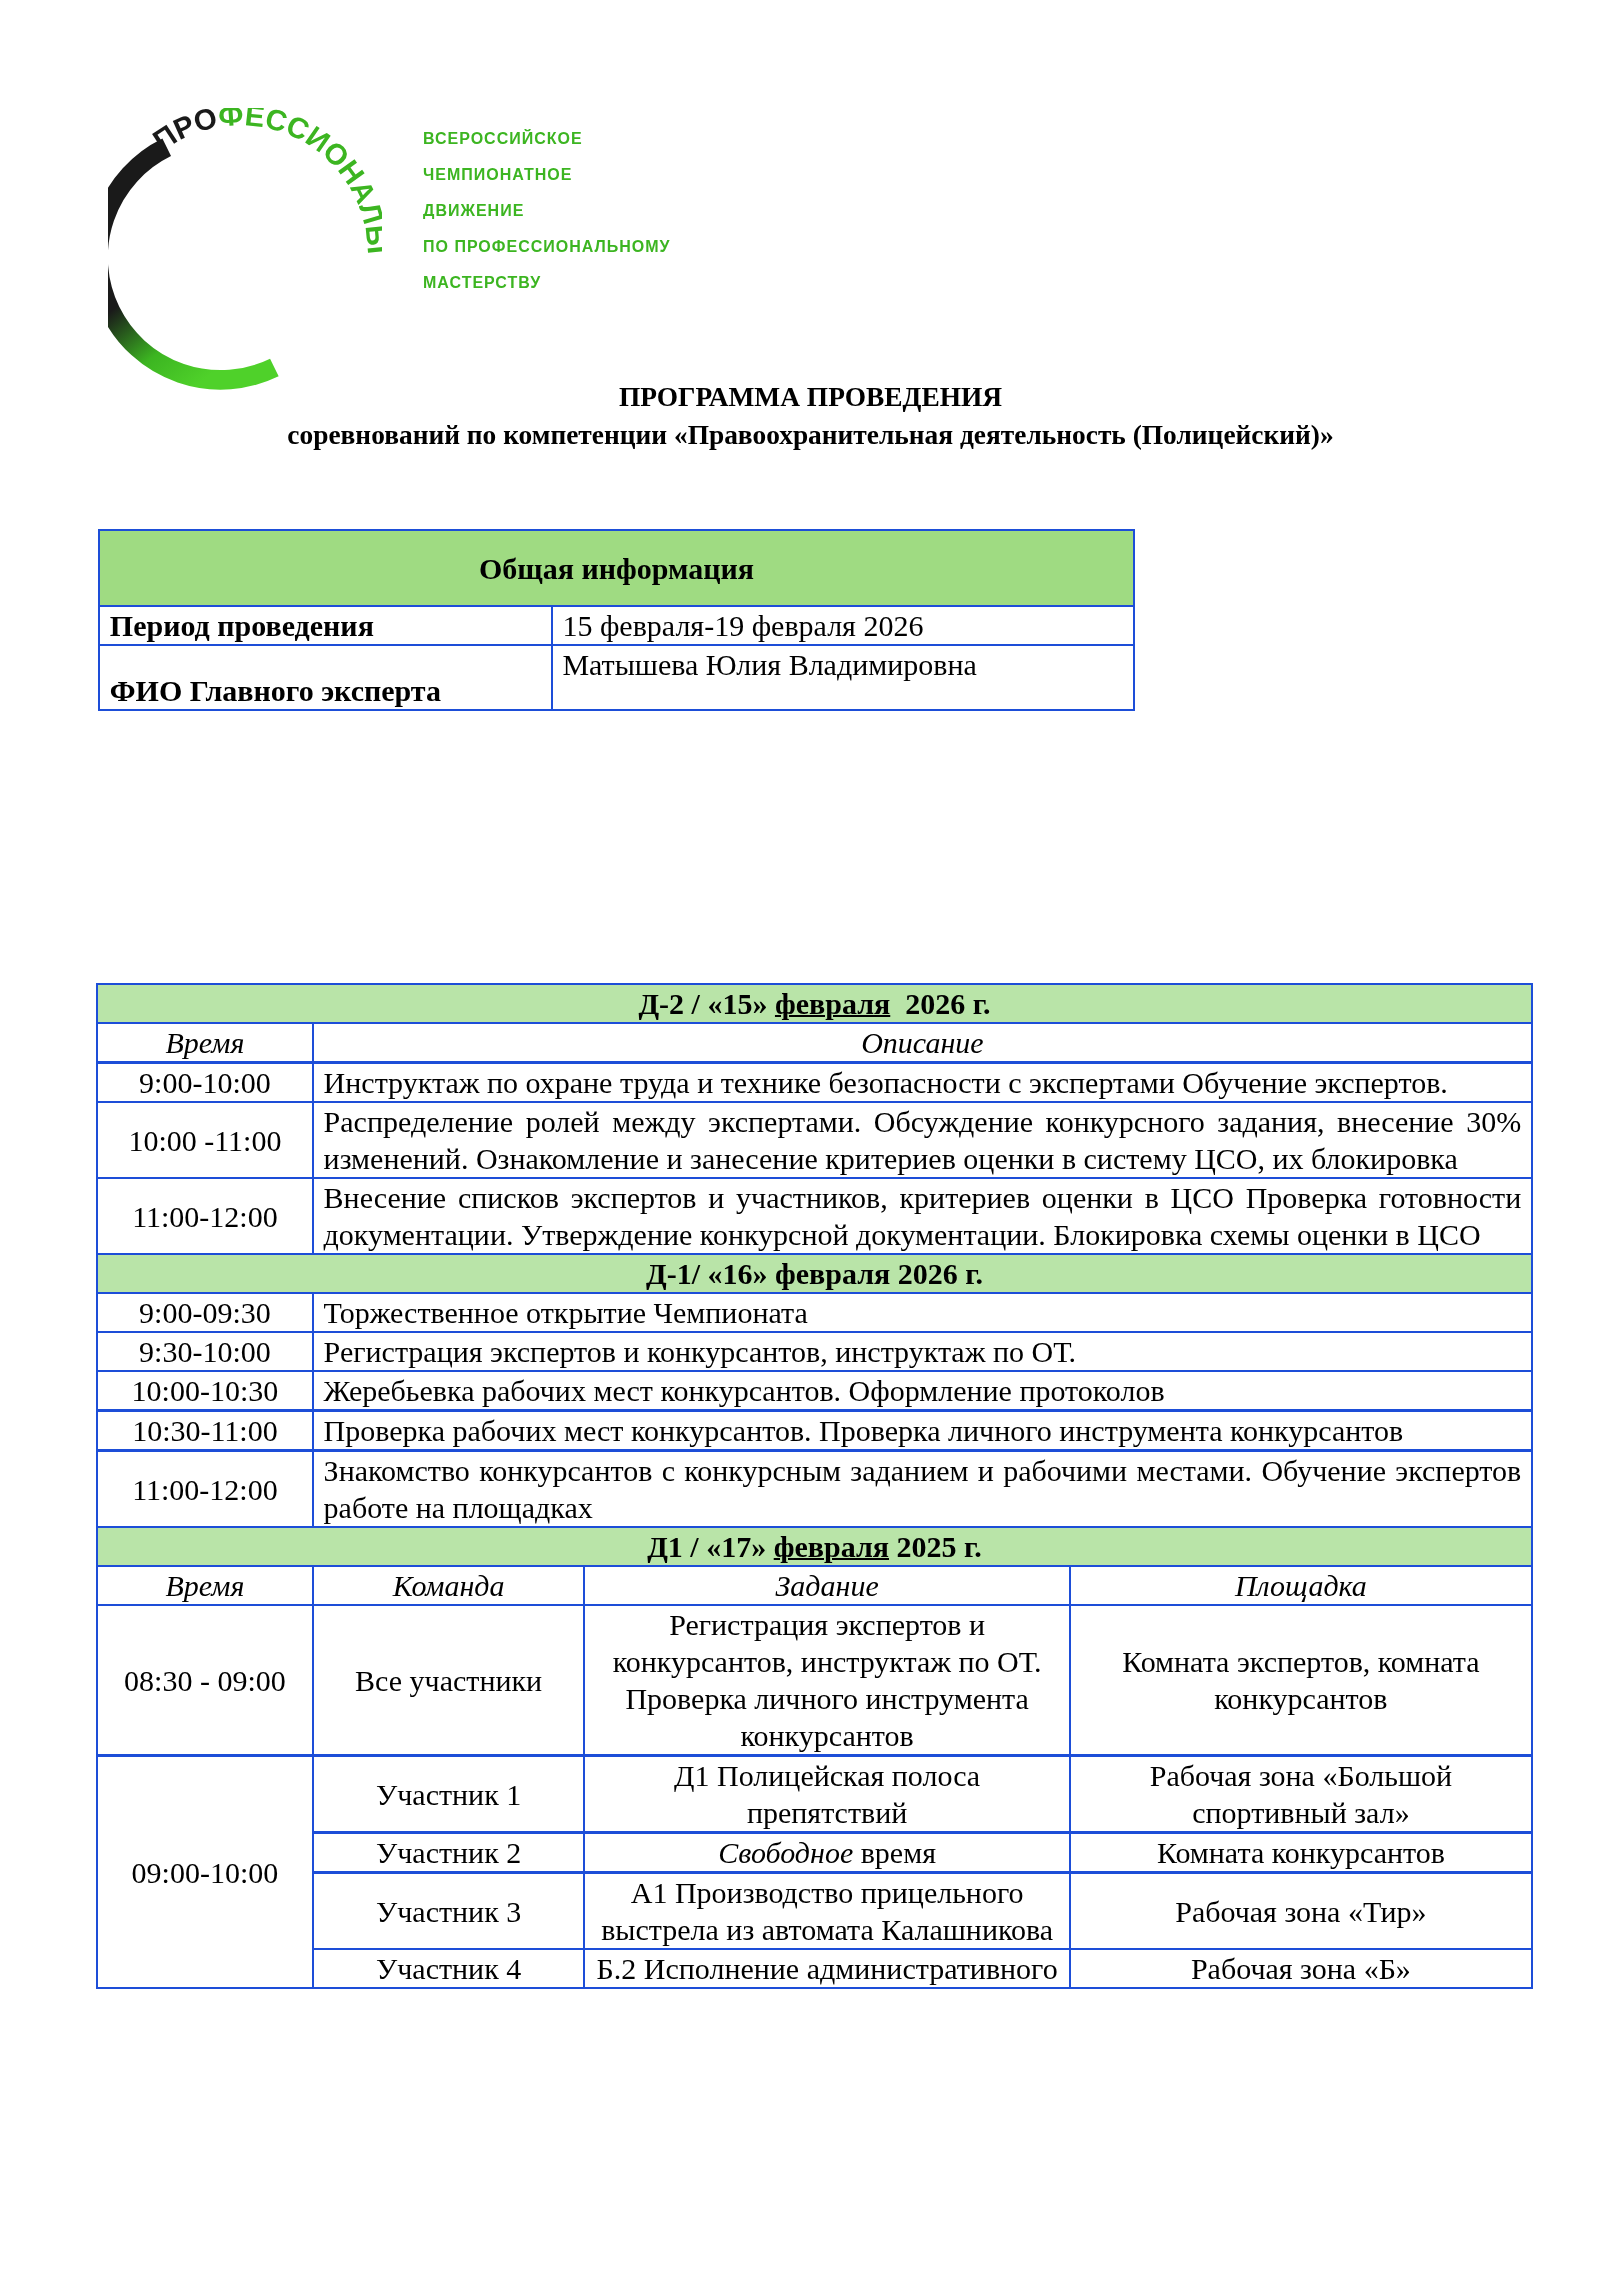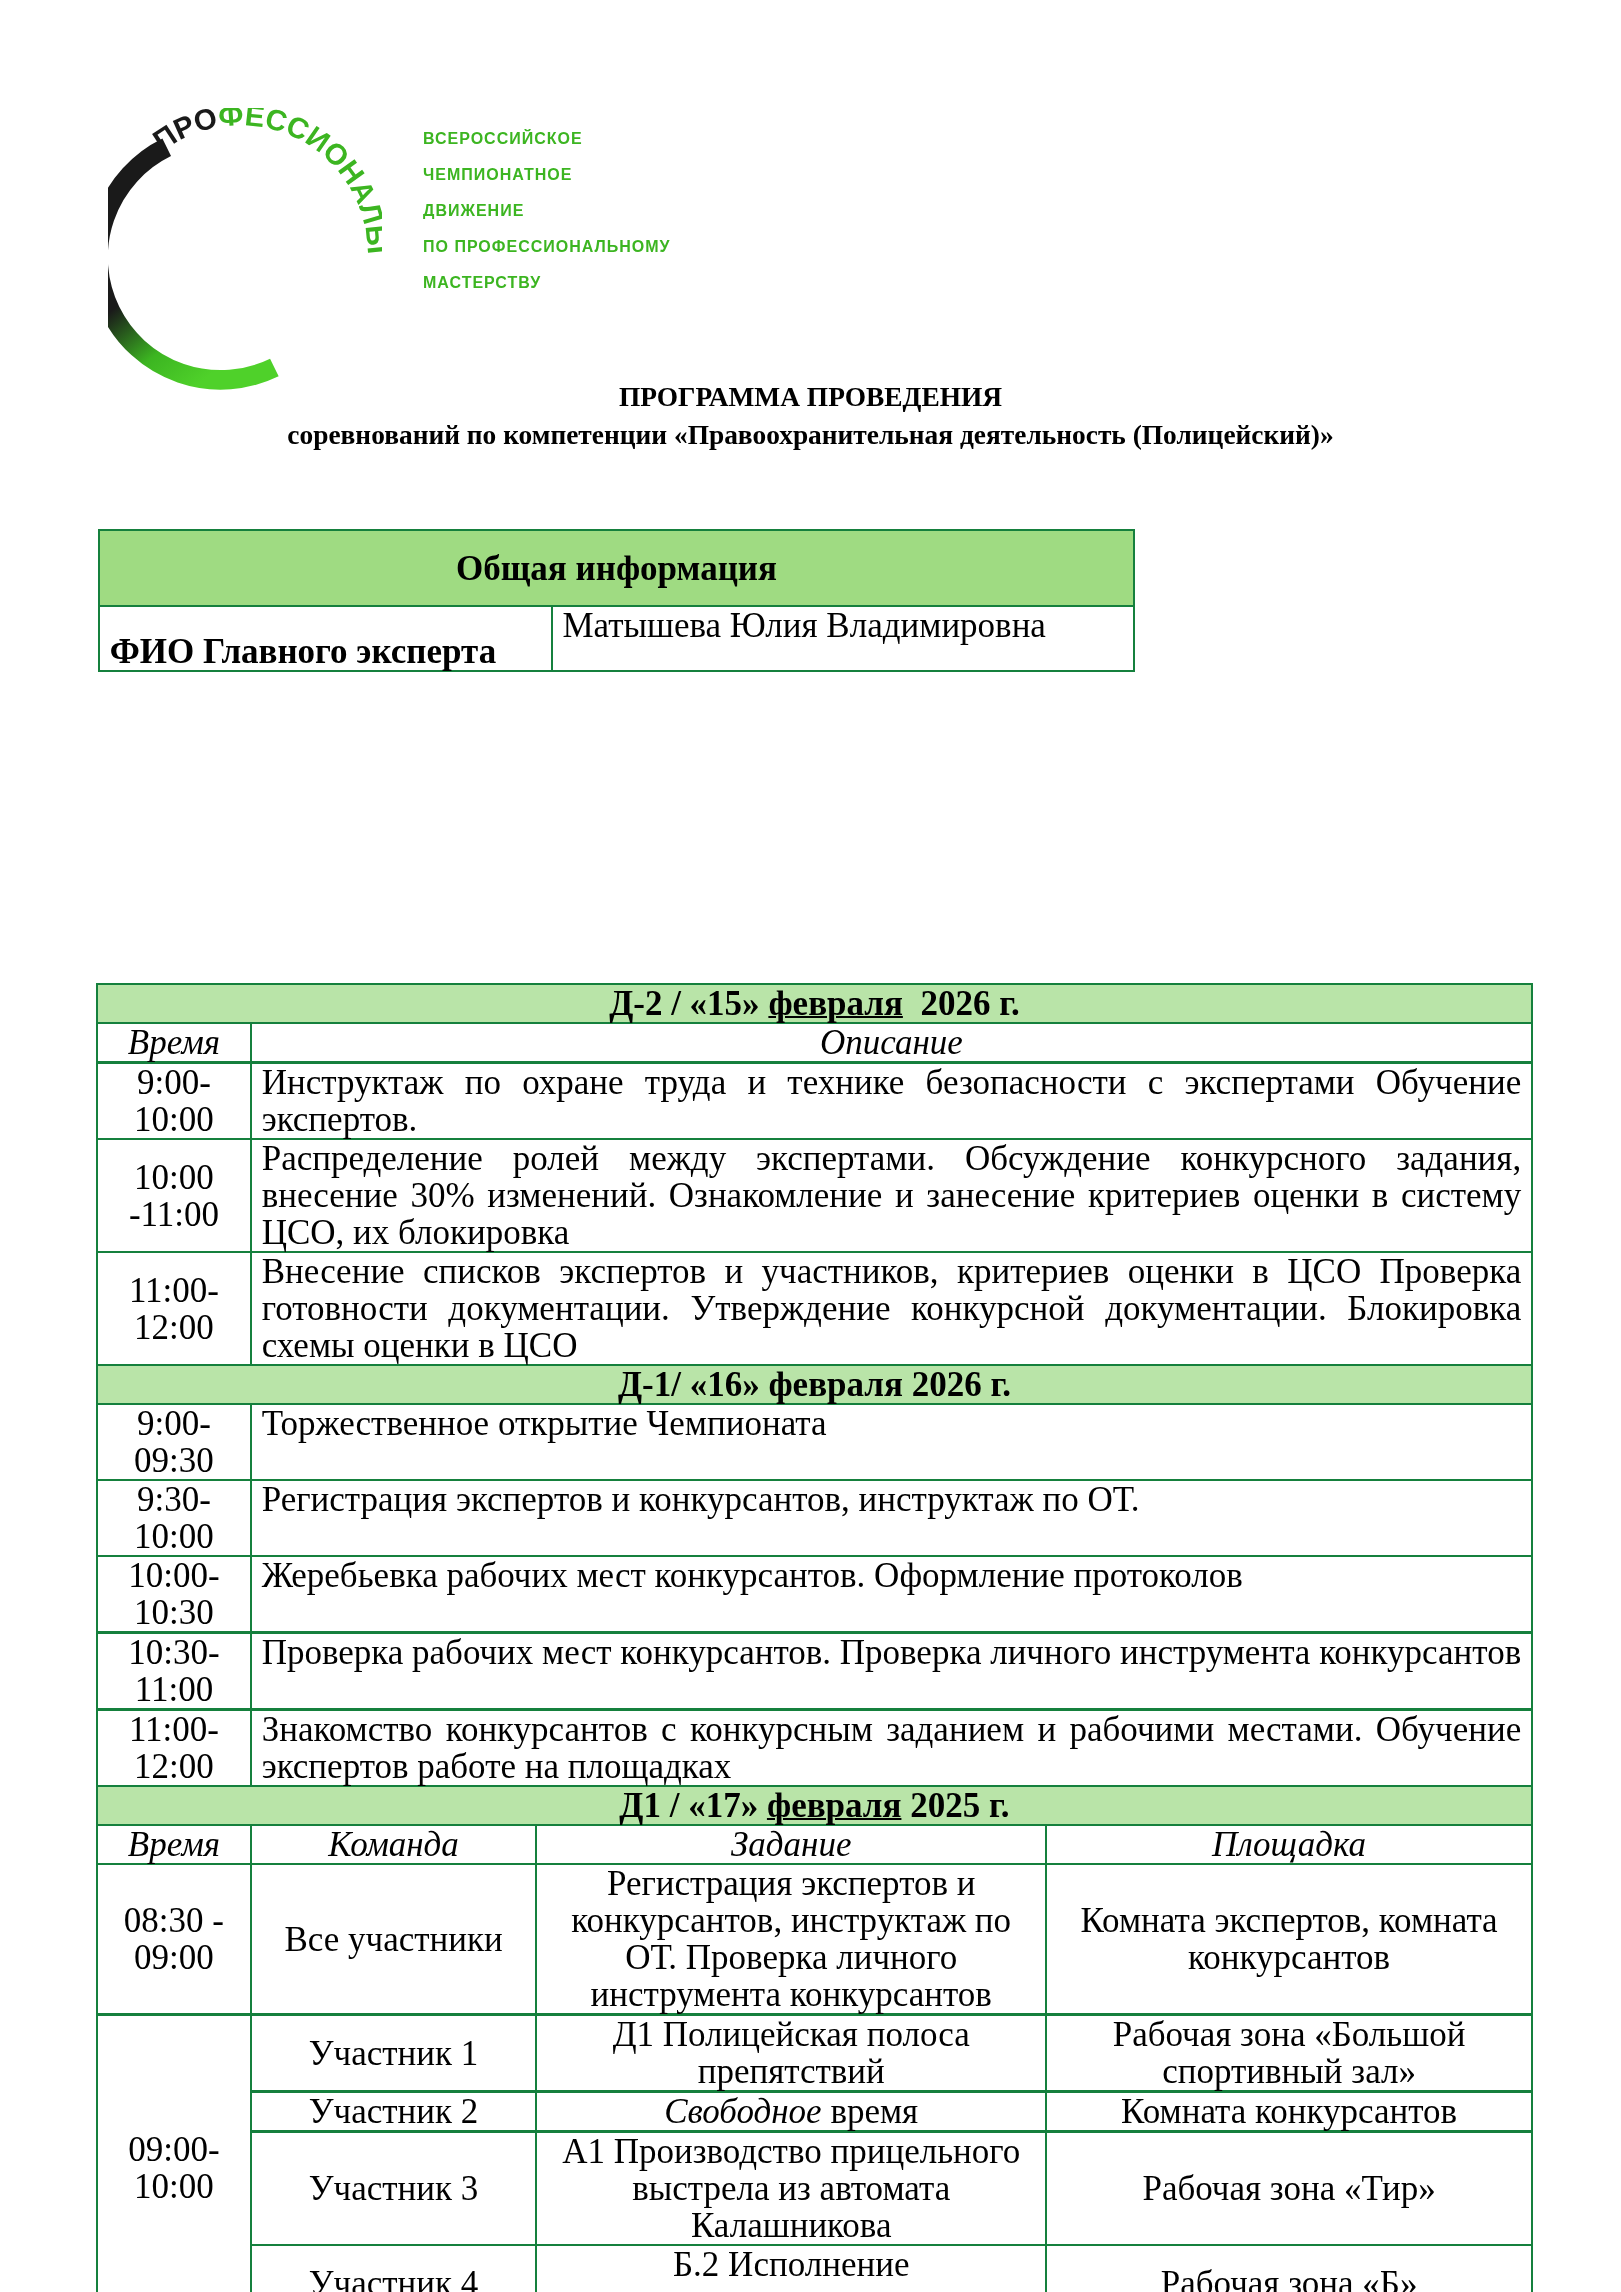--- a/index.html
+++ b/index.html
@@ -7,21 +7,21 @@
 
   .logo { position: absolute; left: 108px; top: 108px; width: 274px; height: 284px; }
   .logo-text { position: absolute; left: 423px; top: 121px; font-family: "Liberation Sans", sans-serif; font-weight: bold; color: #3cb521; font-size: 16px; line-height: 36px; letter-spacing: 1px; }
   .logo-text div { white-space: nowrap; }
 
   .title { position: absolute; left: 0; width: 1621px; text-align: center; font-weight: bold; }
   .title.t1 { top: 382px; font-size: 27.4px; }
   .title.t2 { top: 420px; font-size: 27.4px; }
 
   table { border-collapse: collapse; position: absolute; }
-  td { border: 2px solid #15803d; vertical-align: top; font-size: 35px; line-height: 37px; padding: 0 9.8px; }
+  td { border: 2px solid #1d4ed8; vertical-align: top; font-size: 30px; line-height: 37px; padding: 0 9.8px; }
 
   .info { left: 98px; top: 529px; width: 1037px; }
   .info td.hdr { background: #9fdb82; text-align: center; vertical-align: middle; font-weight: bold; height: 74px; border-width: 2.9px; }
   .info td.lbl { font-weight: bold; width: 431px; vertical-align: middle; }
   .info td.val { vertical-align: top; }
 
   .sched { left: 96px; top: 983px; width: 1437px; }
   .sched td { padding: 0 9.8px; line-height: 37px; }
   .sched td.day { background: #b9e4a8; text-align: center; font-weight: bold; border-width: 2.9px 2px; height: 35px; }
   .sched td.day u { text-decoration-thickness: 2px; }
@@ -59,20 +59,24 @@
   <div>МАСТЕРСТВУ</div>
 </div>
 
 <div class="title t1">ПРОГРАММА ПРОВЕДЕНИЯ</div>
 <div class="title t2">соревнований по компетенции «Правоохранительная деятельность (Полицейский)»</div>
 
 <table class="info">
   <tbody>
       <tr>
     <td class="hdr" colspan="2">Общая информация</td>
+  </tr>
+  <tr>
+    <td class="lbl">Период проведения</td>
+    <td class="val">15 февраля-19 февраля 2026</td>
   </tr>
   <tr style="height:65px">
     <td class="lbl" style="vertical-align:bottom">ФИО Главного эксперта</td>
     <td class="val">Матышева Юлия Владимировна</td>
   </tr>
 </tbody>
   </table>
 
 <table class="sched">
   <colgroup>

